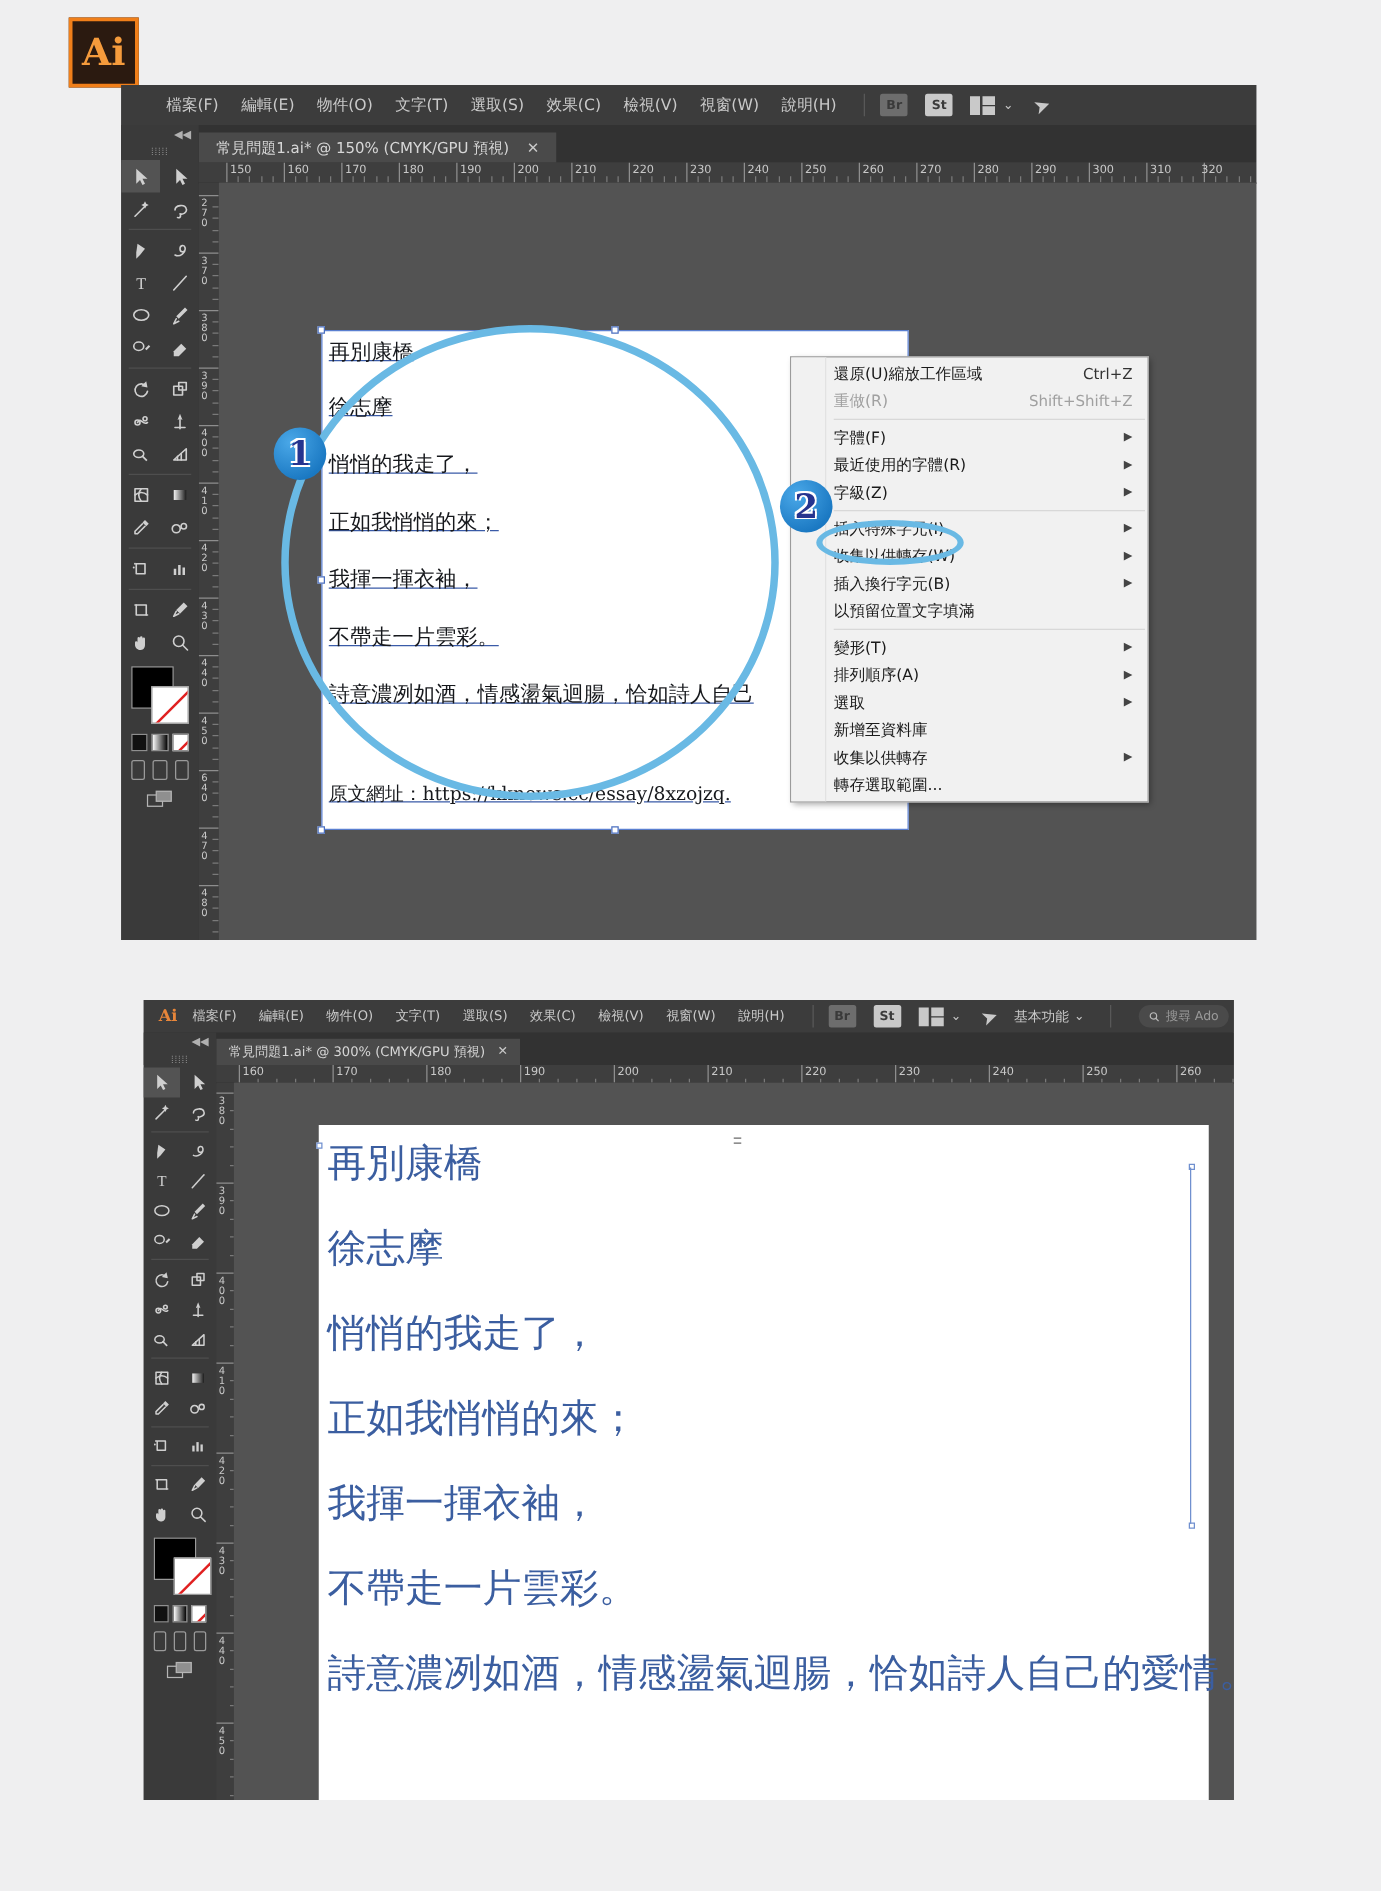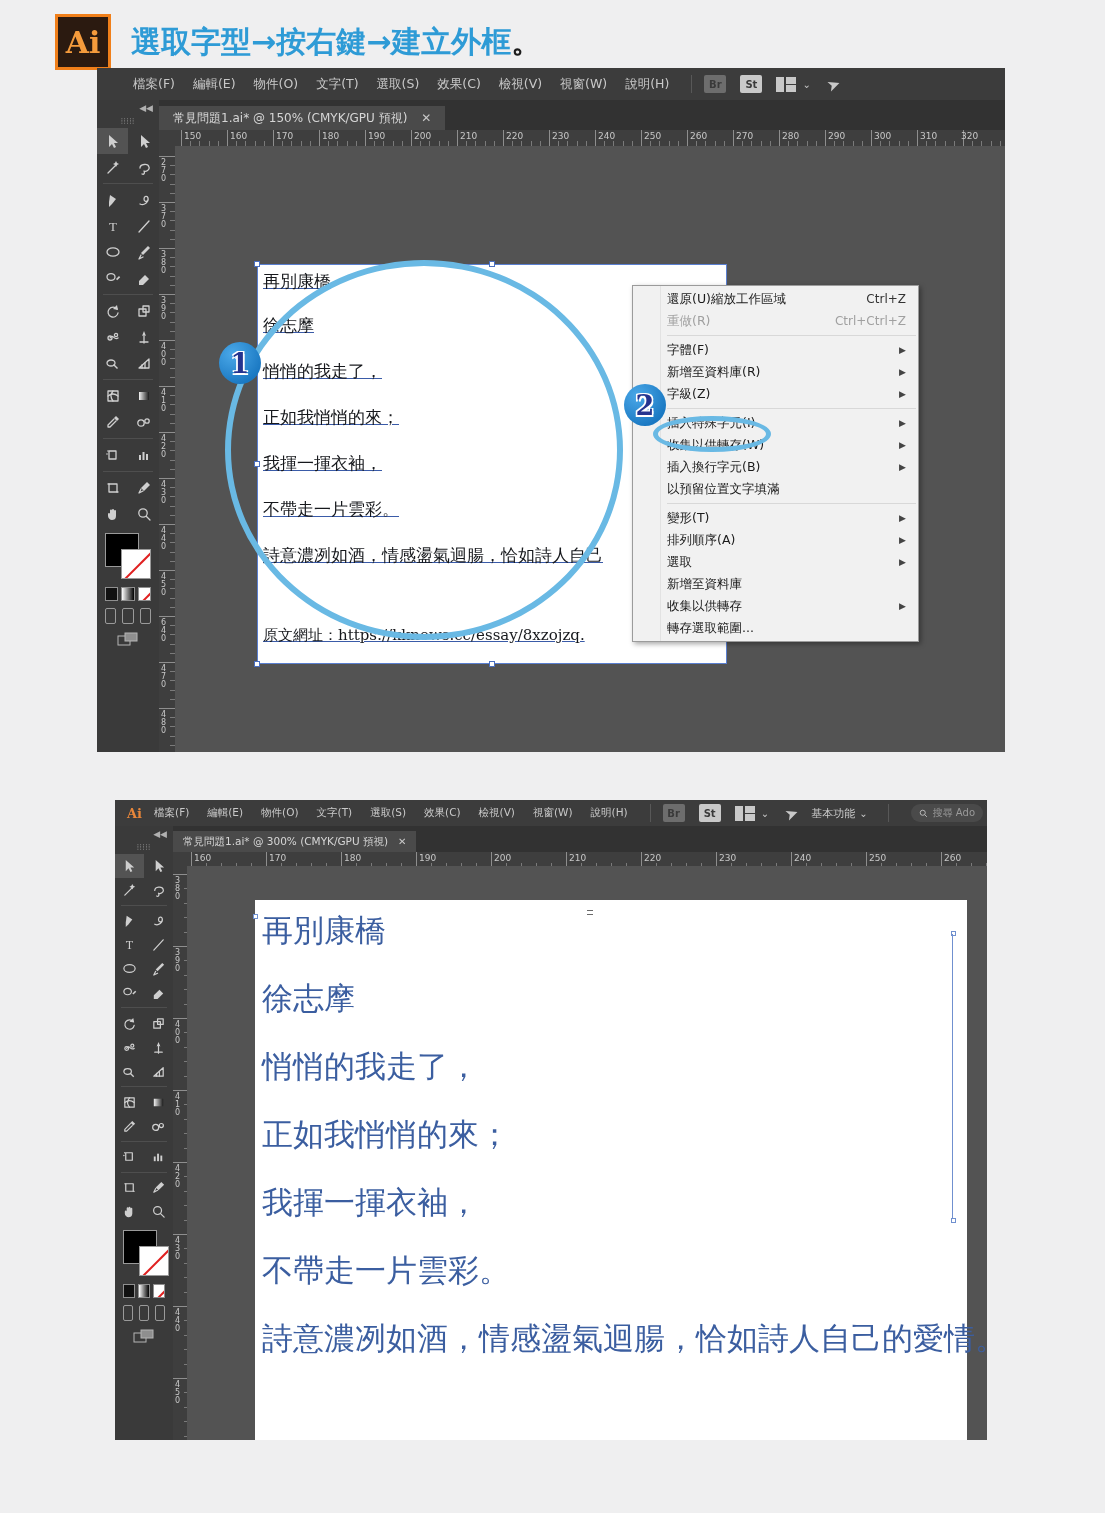--- a/index.html
+++ b/index.html
@@ -123,23 +123,20 @@
 
   .tiny-dot{position:absolute;width:5px;height:5px;border:1px solid #7090cf;background:#fff;box-sizing:border-box;}
 </style>
 </head>
 <body>
 
 <div class="page">
 
   <div class="title-row">
     <div class="ai-logo">Ai</div>
-    <div class="head-title">
-      <span>選取字型→按右鍵→建立外框</span><span class="tail">。</span>
-    </div>
   </div>
 
   <div class="win1">
 
     <div class="menubar" id="mb1">
         <div class="mi" style="font-size: 12.5px; margin-left: 36px;">檔案(F)</div>
         <div class="mi" style="font-size: 12.5px;">編輯(E)</div>
         <div class="mi" style="font-size: 12.5px;">物件(O)</div>
         <div class="mi" style="font-size: 12.5px;">文字(T)</div>
         <div class="mi" style="font-size: 12.5px;">選取(S)</div>
@@ -761,29 +758,29 @@
     <div class="badge" style="left:122px;top:274px;">1</div>
 
     <div class="ctxmenu" style="left:535px;top:217px;width:285px;" id="ctx1">
       <div class="gutter"></div>
     <div class="ctxitem">
           <span>還原(U)縮放工作區域</span>
           <span class="acc">Ctrl+Z</span>
         </div>
         <div class="ctxitem dis">
           <span>重做(R)</span>
-          <span class="acc">Ctrl+Ctrl+Z</span>
+          <span class="acc">Shift+Shift+Z</span>
         </div>
         <div class="ctxsep"></div>
         <div class="ctxitem">
           <span>字體(F)</span>
           <span class="arw">▶</span>
         </div>
         <div class="ctxitem">
-          <span>新增至資料庫(R)</span>
+          <span>最近使用的字體(R)</span>
           <span class="arw">▶</span>
         </div>
         <div class="ctxitem">
           <span>字級(Z)</span>
           <span class="arw">▶</span>
         </div>
         <div class="ctxsep"></div>
         <div class="ctxitem">
           <span>插入特殊字元(I)</span>
           <span class="arw">▶</span>

